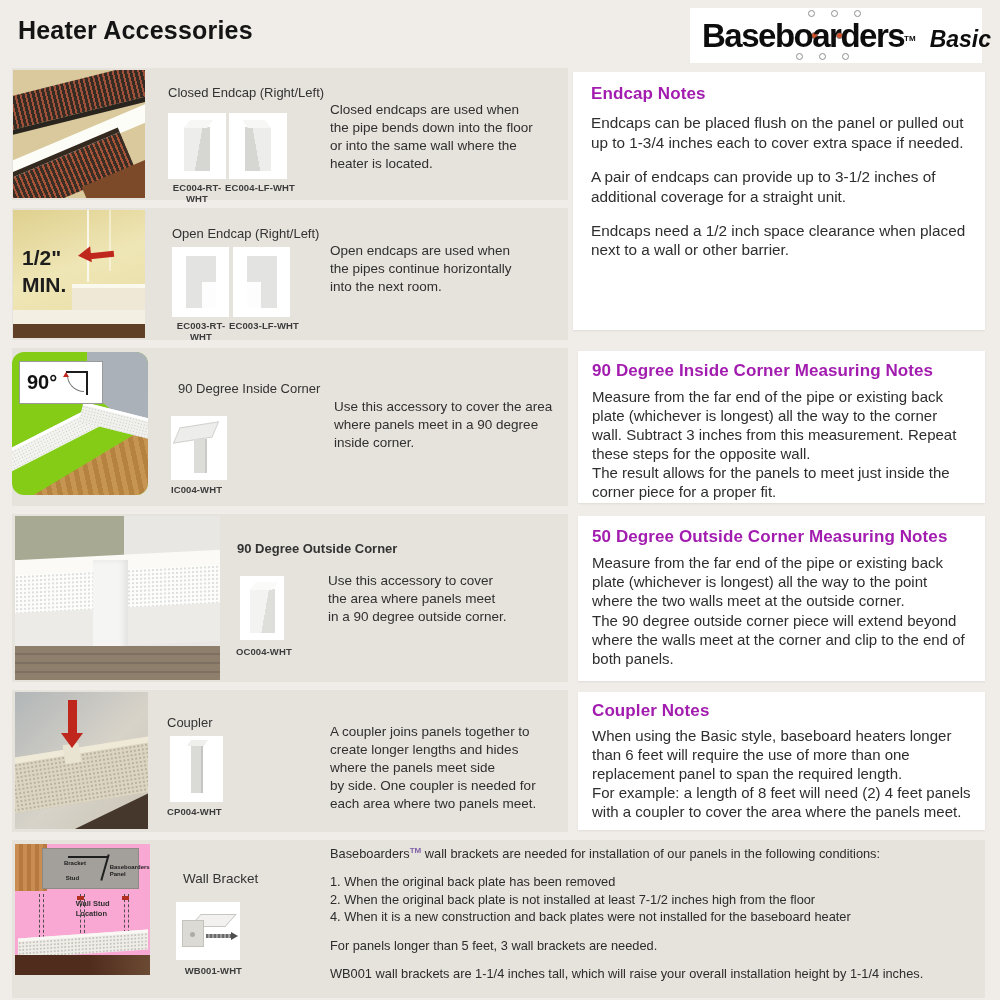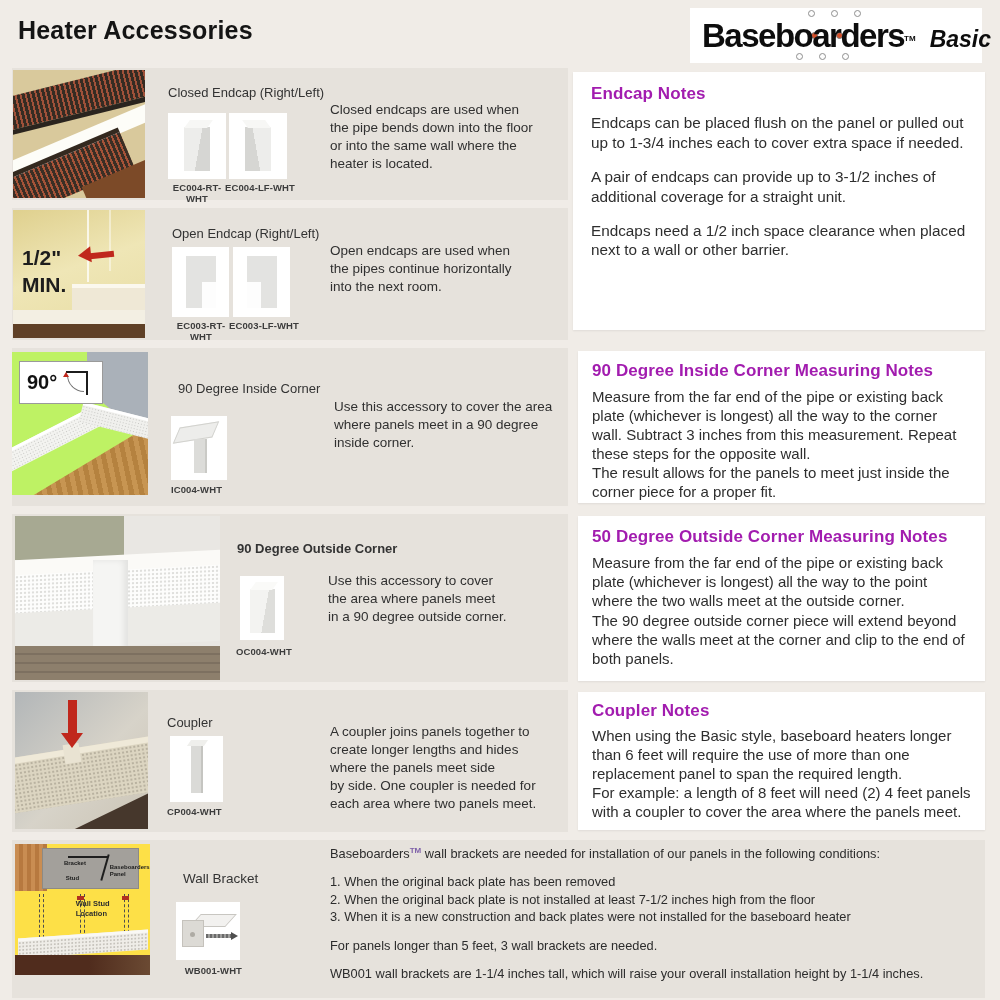--- a/index.html
+++ b/index.html
@@ -47,21 +47,21 @@
   .ph2 .cornerline { position:absolute; left:56%; top:0; width:2px; height:56%; background:rgba(255,255,255,.75); }
   .ph2 .cornerline2 { position:absolute; left:73%; top:0; width:2px; height:48%; background:rgba(255,255,255,.45); }
   .ph2 .min-label { position:absolute; left:9px; top:34px; font-size:21px; font-weight:800; color:#1d1d1d; line-height:1.3; }
   .ph2 .arrow-shaft { position:absolute; left:58%; top:33%; width:24px; height:6px; background:#c0271c; transform:rotate(-6deg); }
   .ph2 .arrow-headL { position:absolute; left:49%; top:29%; width:0; height:0; border-right:13px solid #c0271c; border-top:8px solid transparent; border-bottom:8px solid transparent; transform:rotate(-6deg); }
   .ph2 .heater { position:absolute; left:45%; top:58%; right:0; height:28%; background:#efe8d6; border-top:4px solid #fbf8ee; }
   .ph2 .base { position:absolute; left:0; bottom:11%; width:100%; height:11%; background:#f3efe3; }
   .ph2 .floor { position:absolute; left:0; bottom:0; width:100%; height:11%; background:#5f4026; }
 
   
-  .ph3 { background:#bef264; }
+  .ph3 { background:#84cc16;border-radius:12px; }
   .ph3 .wallR { position:absolute; left:55%; top:0; width:45%; height:62%; background:#aab1b9; clip-path:polygon(0 0,100% 0,100% 100%,0 42%); }
   .ph3 .floor { position:absolute; left:0; top:52%; width:100%; height:48%;
         background:repeating-linear-gradient(78deg,#c79552 0 5px,#b5823f 5px 10px); clip-path:polygon(100% 0,100% 100%,16% 100%); }
   .ph3 .heatL { position:absolute; left:-10%; top:54%; width:78%; height:15%; background:#f3f3f0; transform:rotate(-27deg);
         border-top:3px solid #fff; background-image:radial-gradient(#c9c9c6 .7px, transparent .9px); background-size:3px 3px; }
   .ph3 .heatR { position:absolute; left:50%; top:41%; width:56%; height:14%; background:#f0f0ed; transform:rotate(14deg);
         border-top:3px solid #fff; background-image:radial-gradient(#c9c9c6 .7px, transparent .9px); background-size:3px 3px; }
   .ph3 .badge { position:absolute; left:7px; top:9px; width:84px; height:43px; background:#fff; border:1px solid #9a9a9a; display:flex; align-items:center; padding-left:7px; }
   .ph3 .badge .deg { font-size:20px; font-weight:800; color:#111; }
   .ph3 .badge .glyph { position:relative; width:22px; height:24px; margin-left:9px; border-top:2.5px solid #1c1c1c; border-right:2.5px solid #1c1c1c; }
@@ -82,21 +82,21 @@
   
   .ph5 { background:linear-gradient(135deg,#b2b6b8,#d7d3c9 55%,#cbc4b5); }
   .ph5 .heater { position:absolute; left:-8%; top:40%; width:120%; height:40%; background:#dcd5c1; transform:rotate(-9deg); border-top:6px solid #efe9d8;
         background-image:radial-gradient(#b9b2a0 .8px, transparent 1px); background-size:4px 4px; }
   .ph5 .seam { position:absolute; left:37%; top:38%; width:12%; height:14%; background:#e9e3d2; transform:rotate(-9deg); }
   .ph5 .dark { position:absolute; right:0; bottom:0; width:55%; height:26%; background:#46372c; clip-path:polygon(100% 0,100% 100%,0 100%); }
   .ph5 .arr-shaft { position:absolute; left:40%; top:6%; width:9px; height:34px; background:#c0271c; }
   .ph5 .arr-head { position:absolute; left:40%; margin-left:-7px; top:30%; width:0; height:0; border-top:15px solid #c0271c; border-left:11.5px solid transparent; border-right:11.5px solid transparent; }
 
   
-  .ph6 { background:#fde047; }
+  .ph6 { background:#f9a8d4; }
   .ph6 .wood-strip { position:absolute; left:0; top:0; width:24%; height:36%;
         background:repeating-linear-gradient(90deg,#c98d52 0 4px,#b7793f 4px 8px); }
   .ph6 .inset { position:absolute; left:20%; top:3%; width:72%; height:31%; background:#a3a09b; border:1px solid #8d8a84; }
   .ph6 .inset .l1 { position:absolute; left:26%; top:18%; width:42%; height:2px; background:#1e1e1e; }
   .ph6 .inset .l2 { position:absolute; left:64%; top:14%; width:2px; height:70%; background:#1e1e1e; transform:rotate(16deg); }
   .ph6 .inset .lbl { position:absolute; font-size:6px; font-weight:700; color:#1c1c1c; line-height:1.15; }
   .ph6 .dash { position:absolute; width:5px; height:34%; border-left:1px dashed #4e4e4e; border-right:1px dashed #4e4e4e; top:38%; }
   .ph6 .tick { position:absolute; width:7px; height:4px; background:#b23020; top:40%; }
   .ph6 .stud-lbl { position:absolute; left:45%; top:42%; font-size:7.5px; font-weight:700; color:#2e2e2e; line-height:1.3; }
   .ph6 .heater { position:absolute; left:2%; top:69%; width:96%; height:15%; background:#efede8; transform:skewY(-4deg); border-top:3px solid #f9f8f5;
@@ -296,21 +296,21 @@
 </div>
 <div class="sku" style="left:176px; top:965px; width:66px;text-align:right;">WB001-WHT</div>
 
 <div class="wb-info">
   <div class="blk">
     <span>Baseboarders</span><span class="tm-purple">TM</span><span> wall brackets are needed for installation of our panels in the following conditions:</span>
   </div>
   <div class="blk">
     <div>1. When the original back plate has been removed</div>
     <div>2. When the original back plate is not installed at least 7-1/2 inches high from the floor</div>
-    <div>3. When it is a new construction and back plates were not installed for the baseboard heater</div>
+    <div>4. When it is a new construction and back plates were not installed for the baseboard heater</div>
   </div>
   <div class="blk">
     <div>For panels longer than 5 feet, 3 wall brackets are needed.</div>
   </div>
   <div>WB001 wall brackets are 1-1/4 inches tall, which will raise your overall installation height by 1-1/4 inches.</div>
 </div>
 
 <div class="panel" style="left:573px; top:72px; width:412px; height:258px;">
   <h2>Endcap Notes</h2>
   <p>Endcaps can be placed flush on the panel or pulled out up to 1-3/4 inches each to cover extra space if needed.</p>

